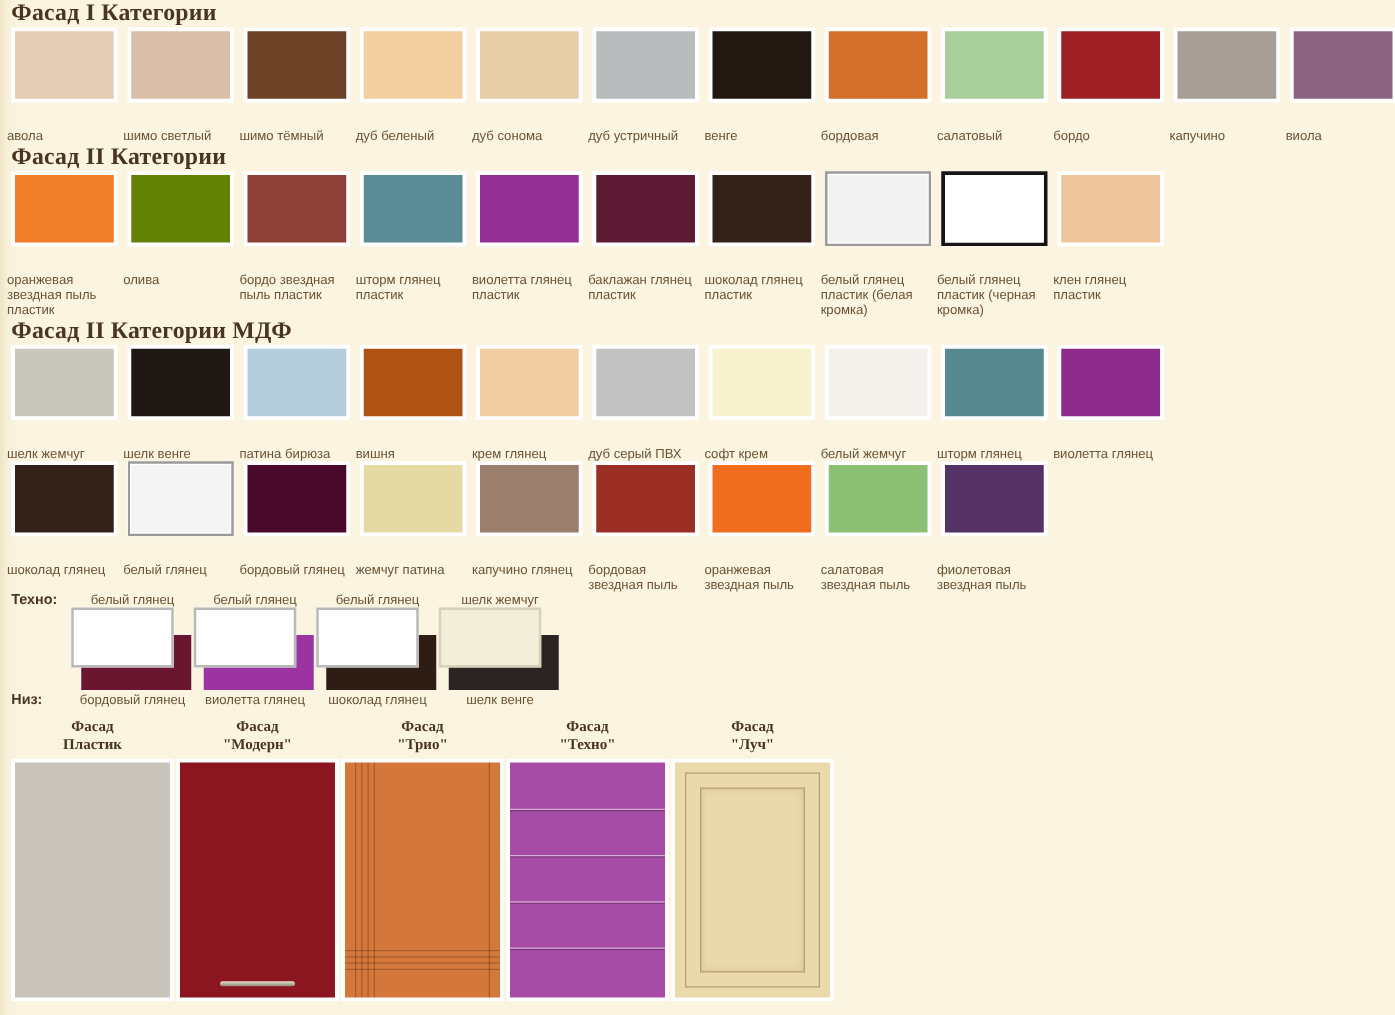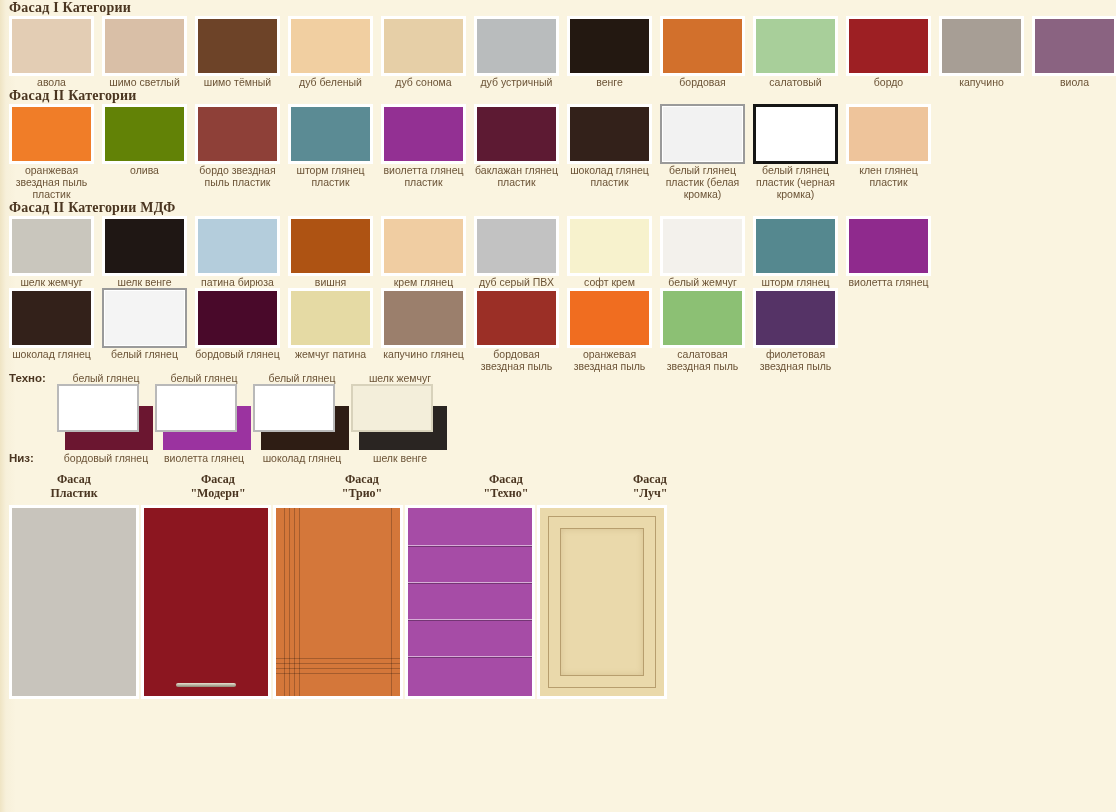--- a/index.html
+++ b/index.html
@@ -7,33 +7,33 @@
     width:1116px;height:812px;overflow:hidden;
     background:#faf4e0;
     font-family:"Liberation Sans", sans-serif;
     position:relative;
   }
   .page{position:relative;width:1116px;height:812px;
     background:linear-gradient(to right,#efe4c4 0px,#f7f0da 6px,#faf4e0 16px,#faf4e0 100%);}
 
   .section-title{
     font-family:"Liberation Serif", serif;
-    font-weight:bold;font-size:14px;color:#4a3520;
+    font-weight:bold;font-size:19px;color:#4a3520;
     padding-left:9px;letter-spacing:.2px;
   }
   .row{display:flex;padding-left:9px;}
   .cell{width:85px;margin-right:8px;display:flex;flex-direction:column;align-items:center;}
   .sw{
     width:85px;height:60px;box-sizing:border-box;
     background:#fff;position:relative;overflow:hidden;
   }
   .sw i{position:absolute;inset:3px;display:block;}
   .lbl{
     font-size:10.5px;line-height:12px;color:#6b5336;
-    text-align:center;margin-top:0;width:92px;
+    margin-top:21px;width:92px;
   }
 
   
   .t-vgrain{background-image:repeating-linear-gradient(90deg,
      rgba(255,255,255,.30) 0 1px, rgba(0,0,0,.045) 1px 2px,
      rgba(255,255,255,.12) 2px 4px, rgba(0,0,0,.02) 4px 5px);}
   .t-hgrain{background-image:repeating-linear-gradient(0deg,
      rgba(255,255,255,.34) 0 1px, rgba(0,0,0,.05) 1px 2px,
      rgba(255,255,255,.14) 2px 4px, rgba(0,0,0,.02) 4px 5px);}
   .t-wave{background-image:
@@ -58,21 +58,21 @@
   .combo-label-row{display:flex;align-items:center;padding-left:9px;}
   .combo-key{font-size:11.5px;font-weight:bold;color:#4a3520;width:48px;}
   .combo-head{width:98px;text-align:center;font-size:10.5px;color:#6b5336;}
   .combo-row{display:flex;padding-left:57px;}
   .combo{width:98px;height:68px;position:relative;background:#faf4e0;}
   .combo .bot{position:absolute;left:8px;top:22px;width:88px;height:44px;}
   .combo .top{position:absolute;left:0px;top:0px;width:82px;height:48px;
      background:#fff;box-sizing:border-box;border:2px solid #b9b9b9;}
 
   
-  .fac-titles{display:flex;padding-left:9px;margin-top:8px;gap:12px;}
+  .fac-titles{display:flex;padding-left:9px;margin-top:8px;}
   .fac-title{width:130px;margin-right:2px;text-align:center;
      font-family:"Liberation Serif", serif;font-weight:bold;font-size:12px;
      color:#4a3520;line-height:14px;}
   .fac-row{display:flex;padding-left:9px;margin-top:5px;}
   .fac{width:130px;height:194px;margin-right:2px;background:#fff;position:relative;overflow:hidden;}
   .fac u{position:absolute;inset:3px;display:block;}
   .handle{position:absolute;left:26%;right:26%;bottom:9px;height:4px;
      background:linear-gradient(#e7e3d2,#8d8673);border-radius:2px;}
   .trio-l{position:absolute;top:0;bottom:0;width:1px;background:rgba(0,0,0,.22);}
   .trio-h{position:absolute;left:0;right:0;height:1px;background:rgba(0,0,0,.22);}

